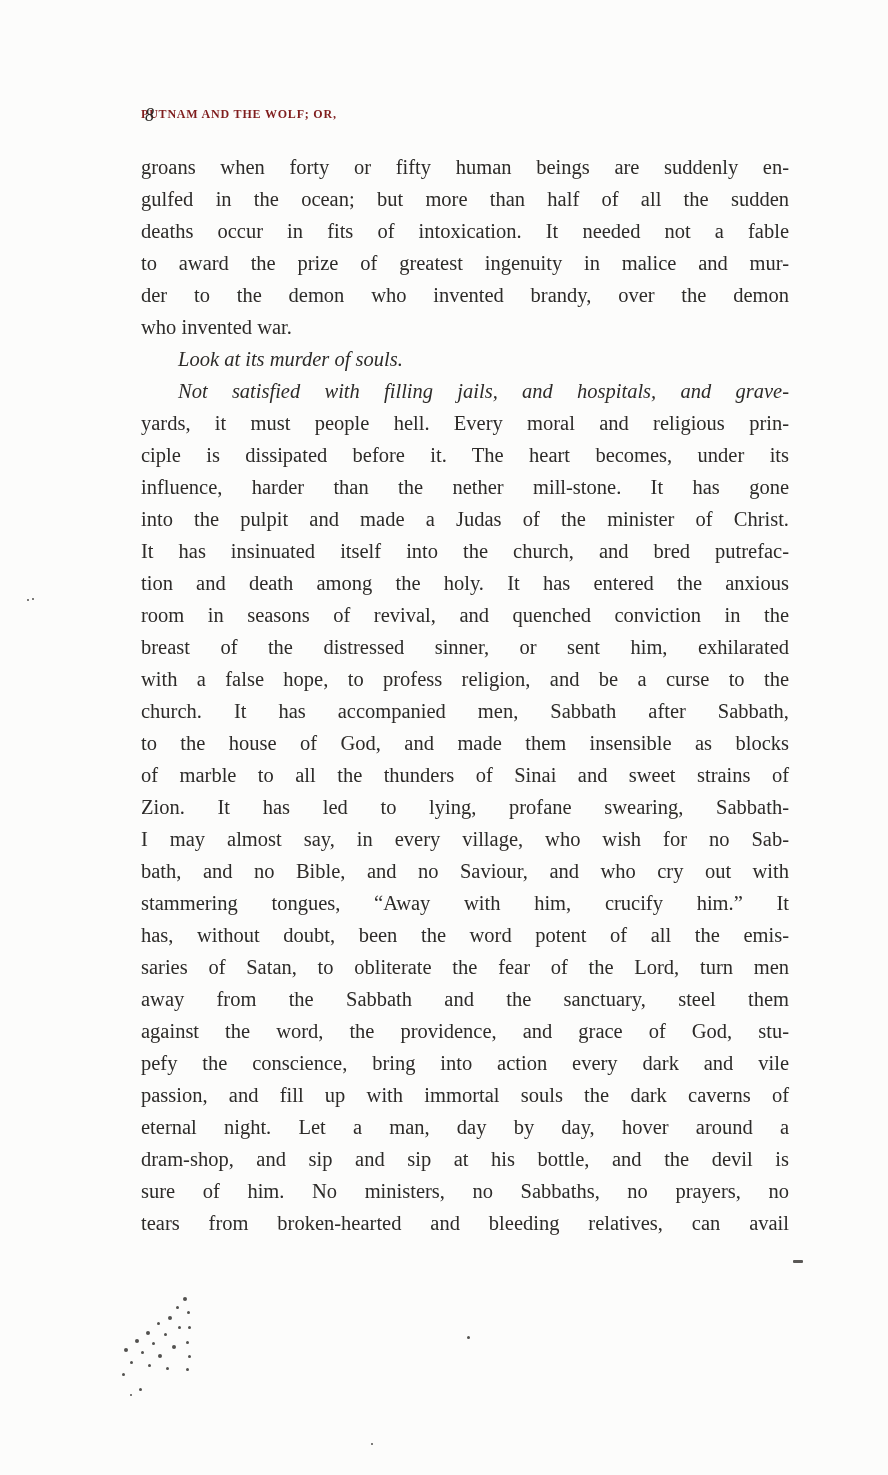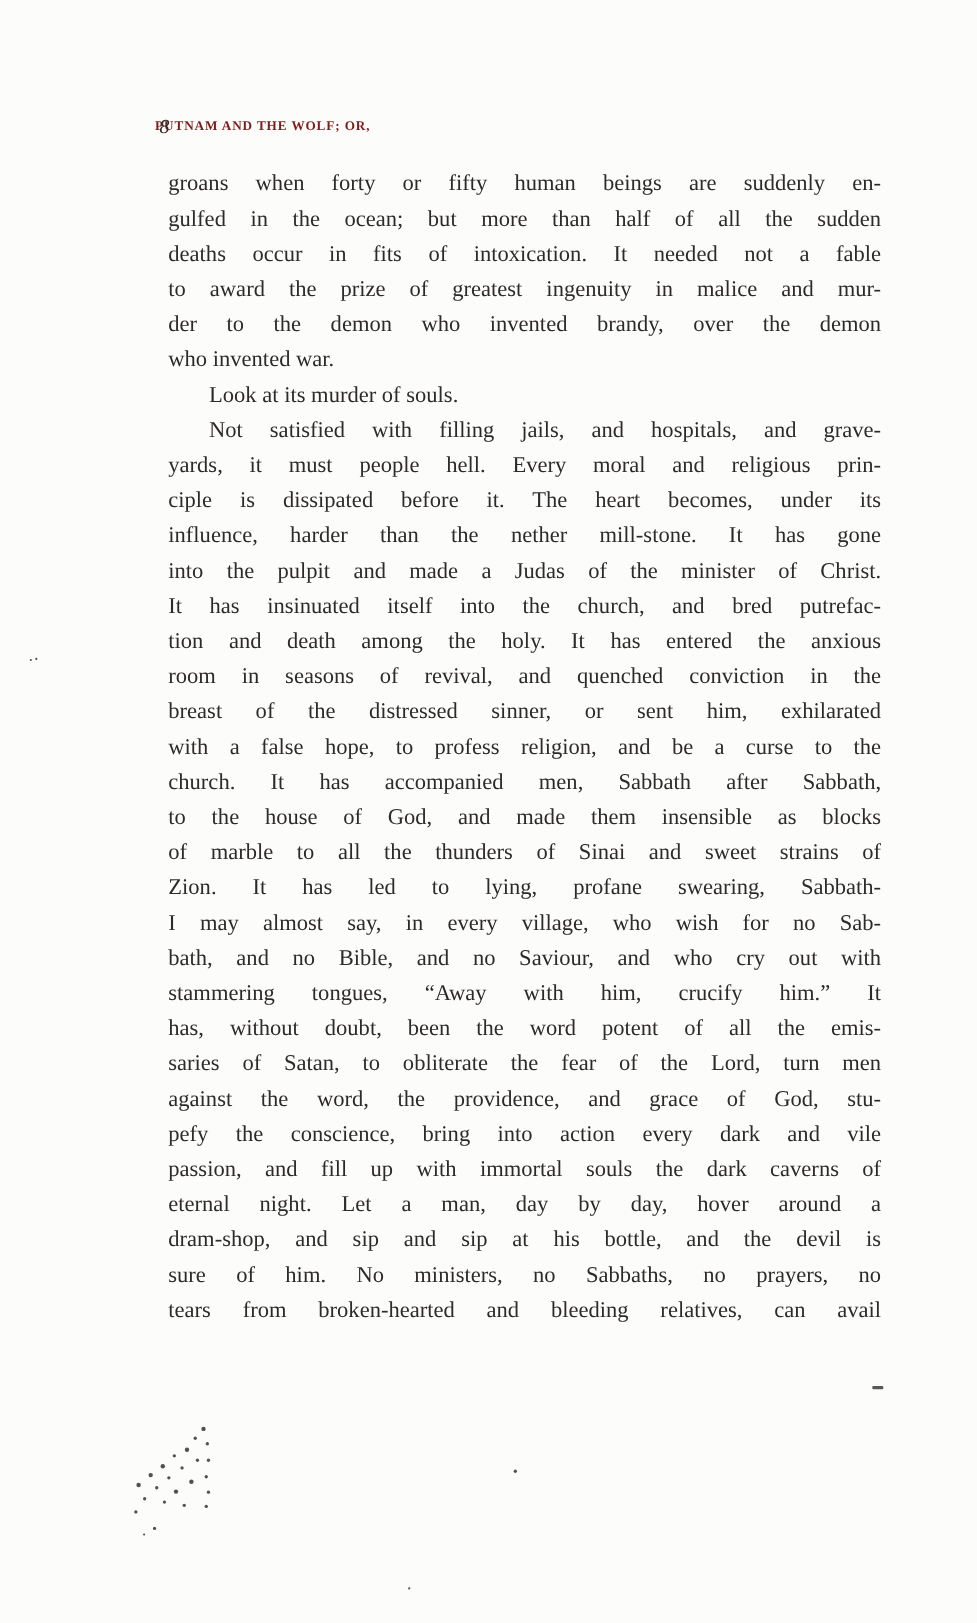--- a/index.html
+++ b/index.html
@@ -39,33 +39,33 @@
     padding-top: 3px;
     color: #7f1d1d;
   }
   .body-text {
     position: absolute;
     top: 151px;
     left: 141px;
     width: 648px;
     font-size: 20.5px;
     line-height: 32px;
-    margin-left: 12px;
   }
   .line {
     text-align: justify;
     text-align-last: justify;
     white-space: normal;
   }
   .line.plain {
     text-align: center;
     text-align-last: left;
   }
   .line.indent {
     text-indent: 37px;
+    font-style: italic;
   }
   .speckle {
     position: absolute;
     border-radius: 50%;
     background: #343230;
     opacity: 0.85;
   }
   .dash-mark {
     position: absolute;
     background: #5a5856;
@@ -102,20 +102,21 @@
       <div class="line">with a false hope, to profess religion, and be a curse to the</div>
       <div class="line">church. It has accompanied men, Sabbath after Sabbath,</div>
       <div class="line">to the house of God, and made them insensible as blocks</div>
       <div class="line">of marble to all the thunders of Sinai and sweet strains of</div>
       <div class="line">Zion. It has led to lying, profane swearing, Sabbath-</div>
       <div class="line">I may almost say, in every village, who wish for no Sab-</div>
       <div class="line">bath, and no Bible, and no Saviour, and who cry out with</div>
       <div class="line">stammering tongues, “Away with him, crucify him.” It</div>
       <div class="line">has, without doubt, been the word potent of all the emis-</div>
       <div class="line">saries of Satan, to obliterate the fear of the Lord, turn men</div>
+      <div class="line">away from the Sabbath and the sanctuary, steel them</div>
       <div class="line">against the word, the providence, and grace of God, stu-</div>
       <div class="line">pefy the conscience, bring into action every dark and vile</div>
       <div class="line">passion, and fill up with immortal souls the dark caverns of</div>
       <div class="line">eternal night. Let a man, day by day, hover around a</div>
       <div class="line">dram-shop, and sip and sip at his bottle, and the devil is</div>
       <div class="line">sure of him. No ministers, no Sabbaths, no prayers, no</div>
       <div class="line">tears from broken-hearted and bleeding relatives, can avail</div>
     </div>
 
   <div id="artifacts-layer">

